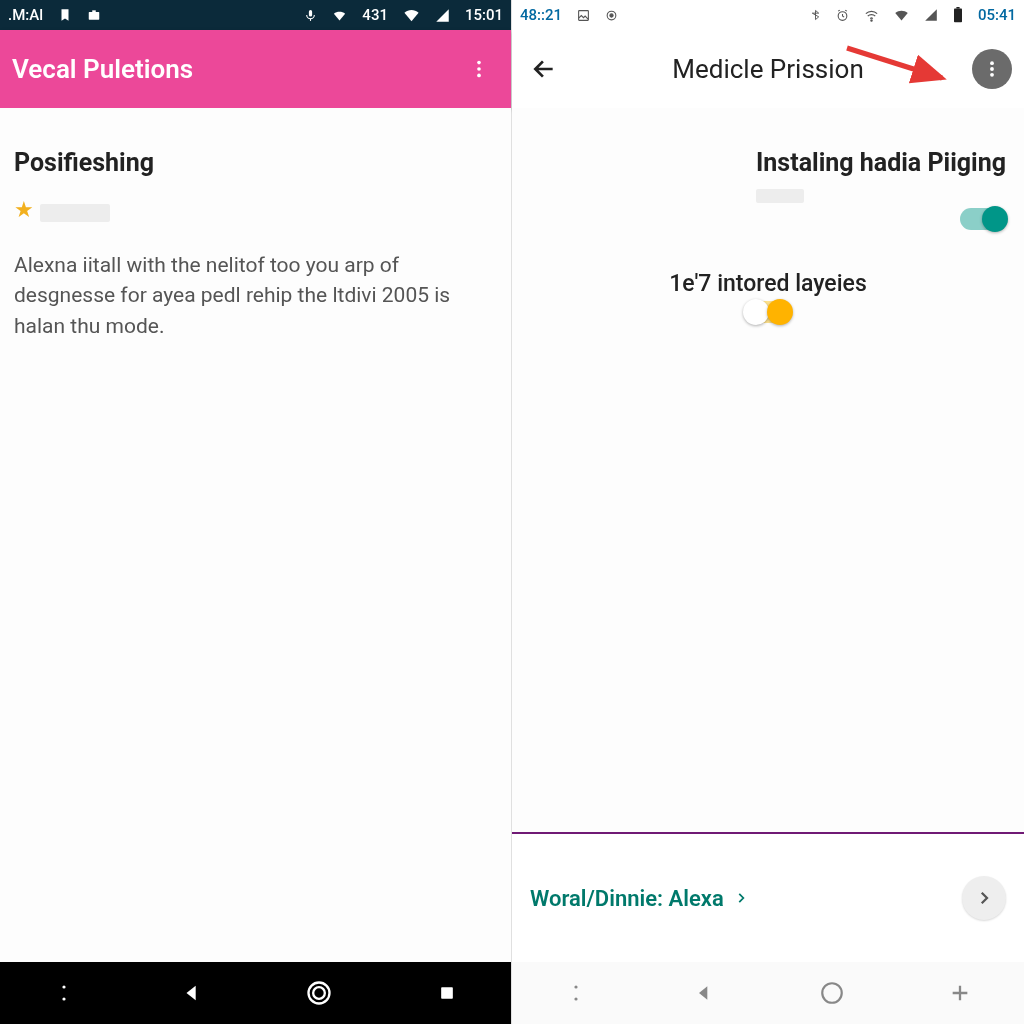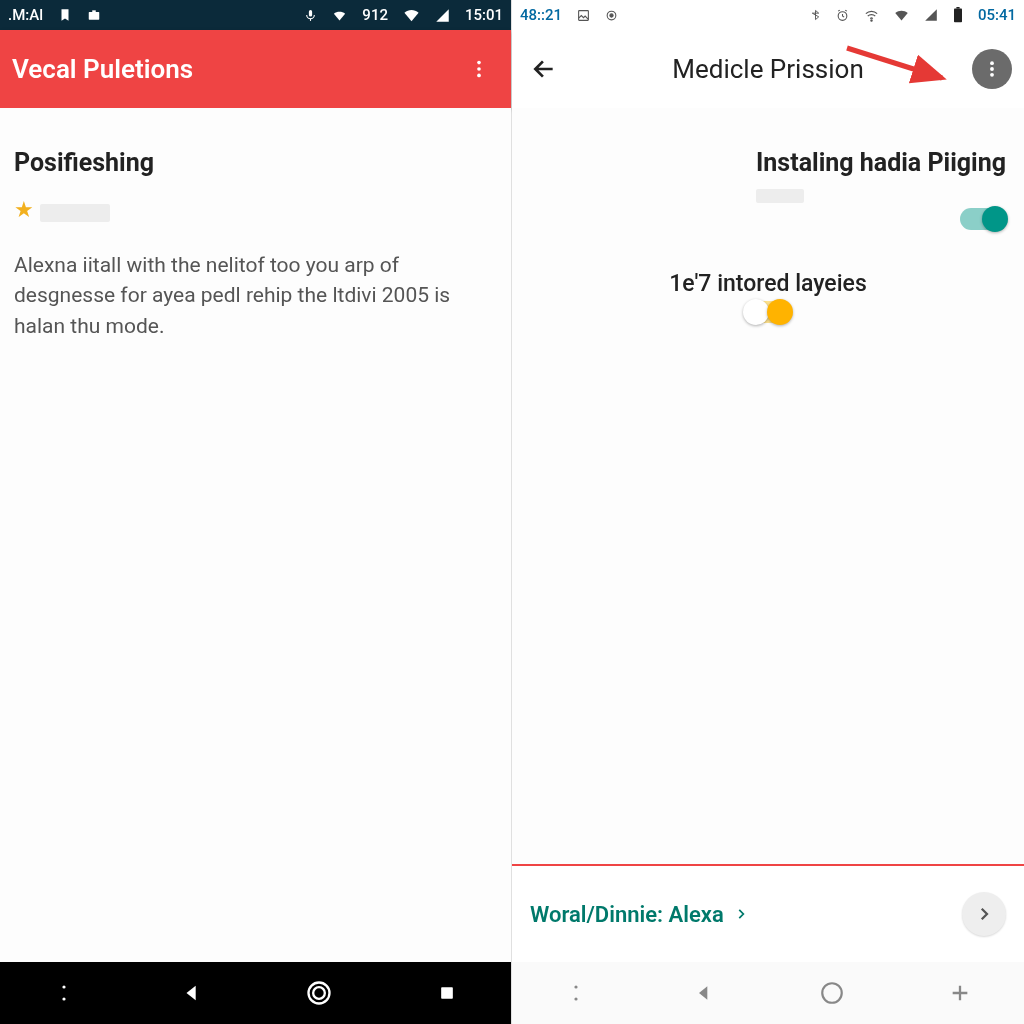--- a/index.html
+++ b/index.html
@@ -10,21 +10,21 @@
 
   
   .statusbar { height: 30px; display: flex; align-items: center; justify-content: space-between; padding: 0 8px; font-size: 15px; font-weight: 500; }
   .sb-dark { background: #0b2a3a; color: #ffffff; }
   .sb-light { background: #ffffff; color: #0369a1; }
   .sb-left, .sb-right { display: flex; align-items: center; gap: 15px; }
   .sb-right span, .sb-left span { display: inline-flex; align-items: center; }
 
   
   .appbar { height: 78px; display: flex; align-items: center; padding: 0 12px; }
-  .appbar-dark { background: #ef4444; color: #fff; box-shadow: 0 2px 4px rgba(0,0,0,0.25); }
+  .appbar-dark { background: #ec4899; color: #fff; box-shadow: 0 2px 4px rgba(0,0,0,0.25); }
   .appbar-light { background: #ffffff; color: #222; }
   .appbar .title { font-size: 26px; font-weight: 600; flex: 1; }
   .appbar-light .title { text-align: center; font-weight: 400; font-size: 26px; color: #222; }
   .icon-btn { width: 40px; height: 40px; display: inline-flex; align-items: center; justify-content: center; border-radius: 50%; cursor: pointer; }
   .icon-btn-dark { background: #6b6b6b; color: #fff; }
 
   
   .content { flex: 1; padding: 40px 14px 0 14px; background: #fdfdfd; }
   .section-title { font-size: 25px; font-weight: 700; color: #222; margin-bottom: 20px; }
   .star { color: #f2b01e; font-size: 22px; margin-right: 6px; }
@@ -45,21 +45,21 @@
   .toggle-on-teal { background: rgba(0,150,136,0.45); }
   .toggle-on-teal .knob { right: -2px; background: #009688; }
   .toggle-on-amber { background: rgba(255,193,7,0.45); }
   .toggle-on-amber .knob { right: -2px; background: #ffb300; }
   .toggle-knob-white { background:#fff !important; }
 
   
   .red-arrow { position: absolute; top: 40px; left: 330px; pointer-events: none; }
 
   
-  .bottom-link { border-top: 2px solid #ef4444; padding: 26px 18px; display: flex; align-items: center; justify-content: space-between; background: #fff; }
+  .bottom-link { border-top: 2px solid #701a75; padding: 42px 18px; display: flex; align-items: center; justify-content: space-between; background: #fff; }
   .bottom-link .lbl { color: #00796b; font-size: 22px; font-weight: 600; display: flex; align-items: center; gap: 10px; }
   .chevron-small { color: #00796b; font-size: 20px; }
   .chevron-circle { width: 44px; height: 44px; border-radius: 50%; background: #eeeeee; display:flex; align-items:center; justify-content:center; color:#555; font-size:22px; box-shadow: 0 1px 2px rgba(0,0,0,0.15); }
 
   
   .navbar { height: 62px; display: flex; align-items: center; justify-content: space-around; }
   .nav-dark { background: #000; color: #fff; }
   .nav-light { background: #fafafa; color: #888; }
   .nav-btn { width: 48px; height: 48px; display:flex; align-items:center; justify-content:center; }
   svg { display:block; }
@@ -91,21 +91,21 @@
               <rect x="9" y="2" width="6" height="12" rx="3"></rect>
               <path d="M5 11a7 7 0 0014 0" stroke="#fff" fill="none" stroke-width="2"></path>
               <line x1="12" y1="18" x2="12" y2="22" stroke="#fff" stroke-width="2"></line>
             </svg>
         </span>
         <span>
           <svg width="15" height="15" viewBox="0 0 24 24" fill="#fff">
               <path d="M12 20l9-11c-5-4-13-4-18 0l9 11z"></path>
             </svg>
         </span>
-        <span>912</span>
+        <span>431</span>
         <span>
           <svg width="17" height="17" viewBox="0 0 24 24" fill="#fff">
               <path d="M12 20l10-12c-6-5-14-5-20 0l10 12z"></path>
             </svg>
         </span>
         <span>
           <svg width="15" height="15" viewBox="0 0 24 24" fill="#fff">
               <path d="M2 22L22 2v20z"></path>
             </svg>
         </span>

